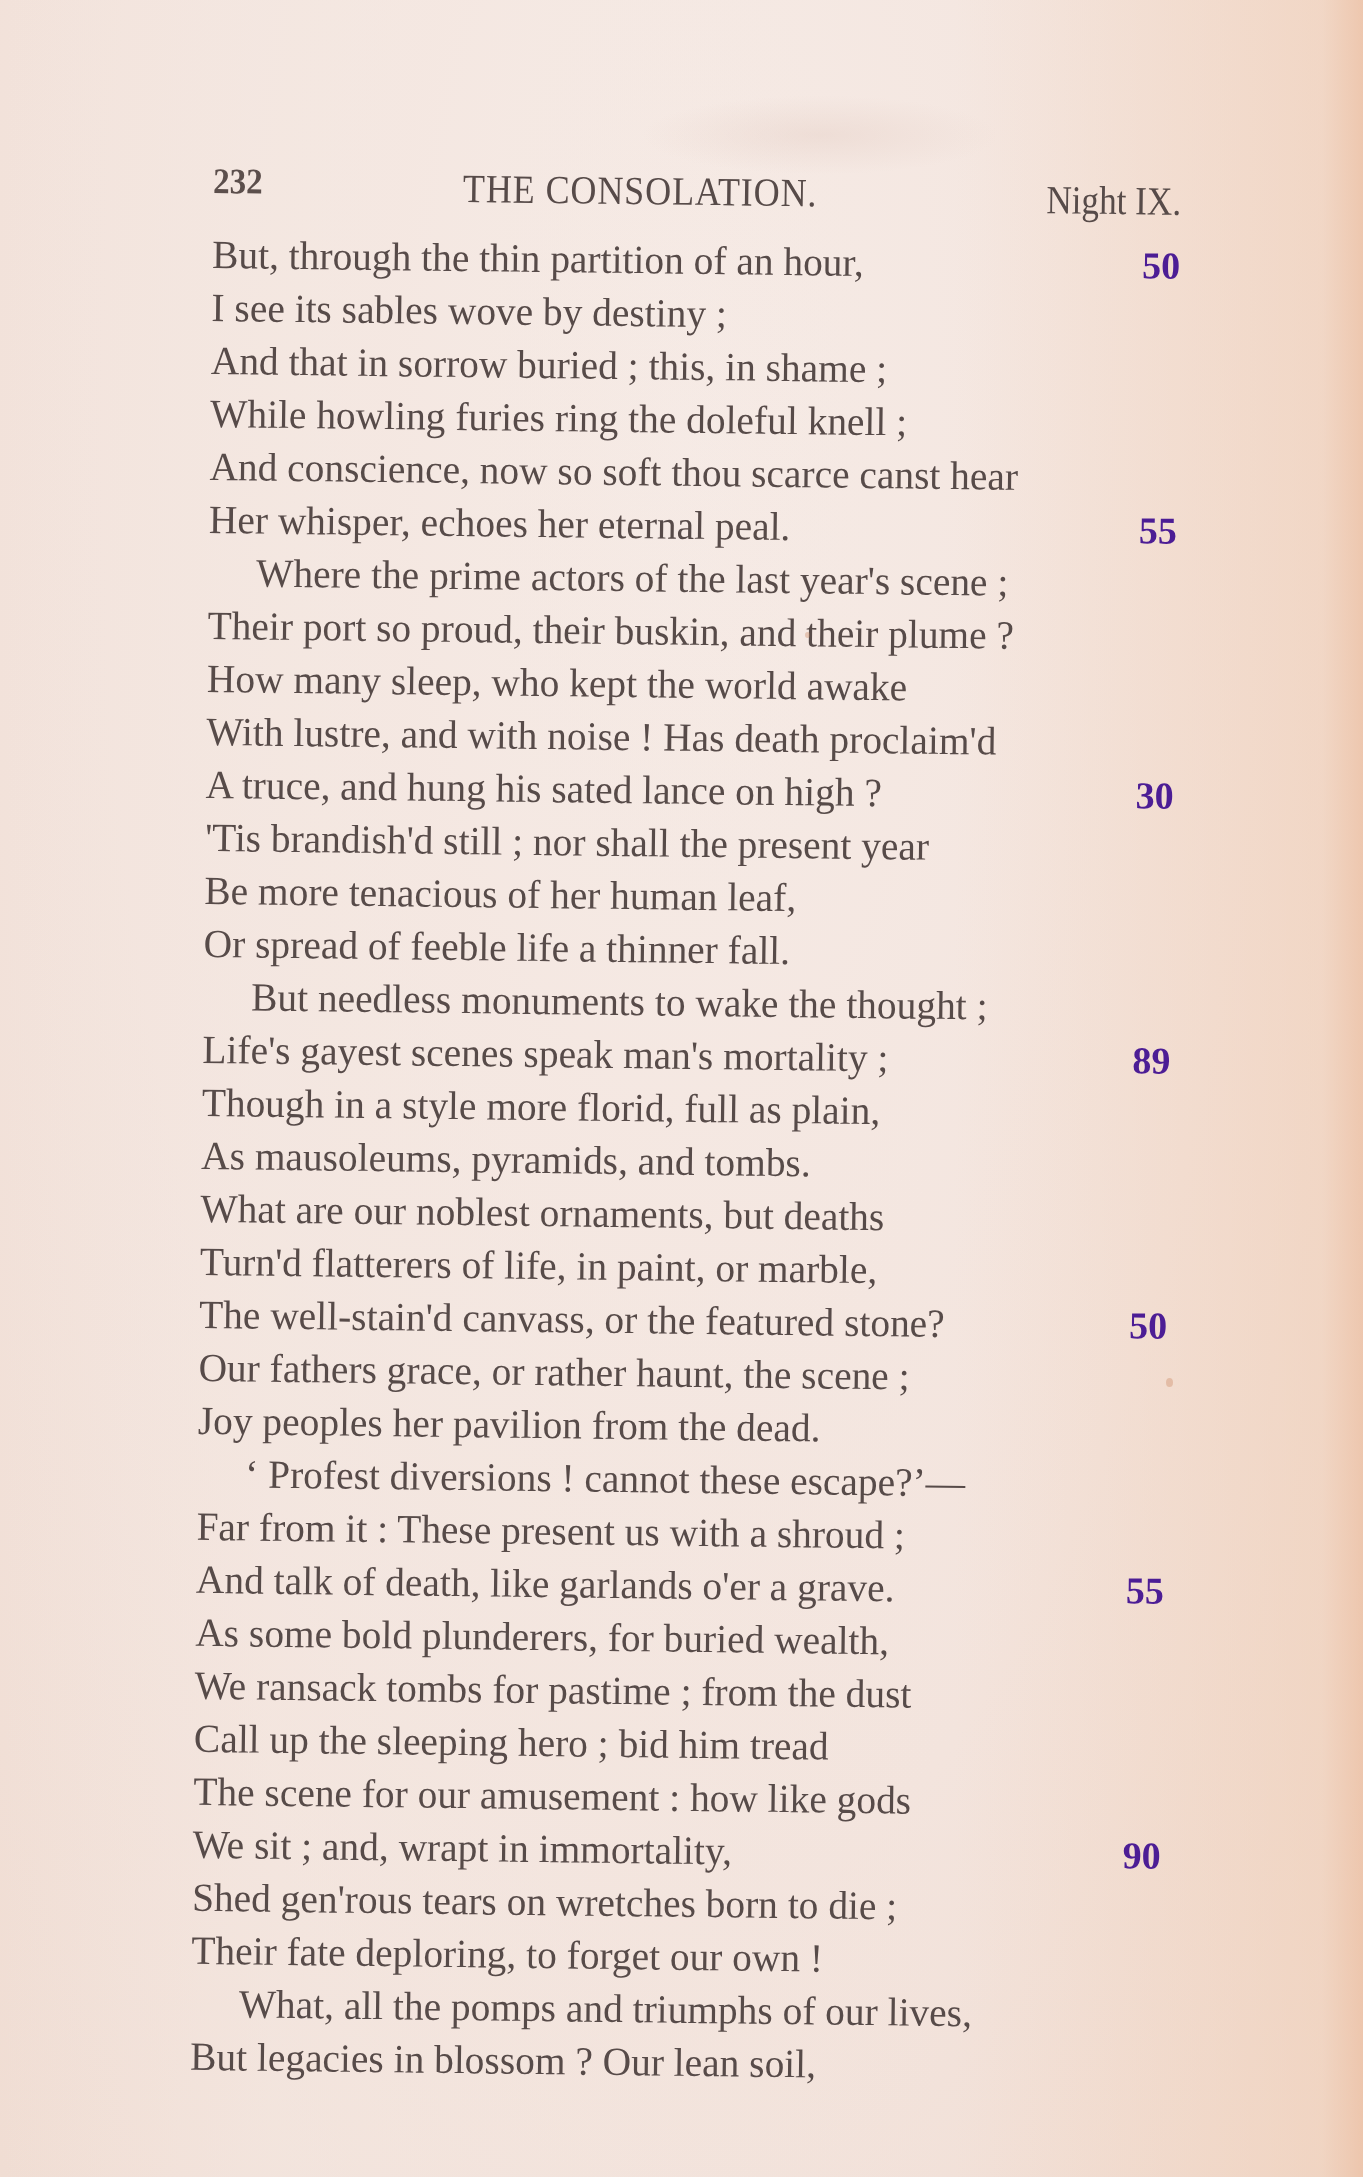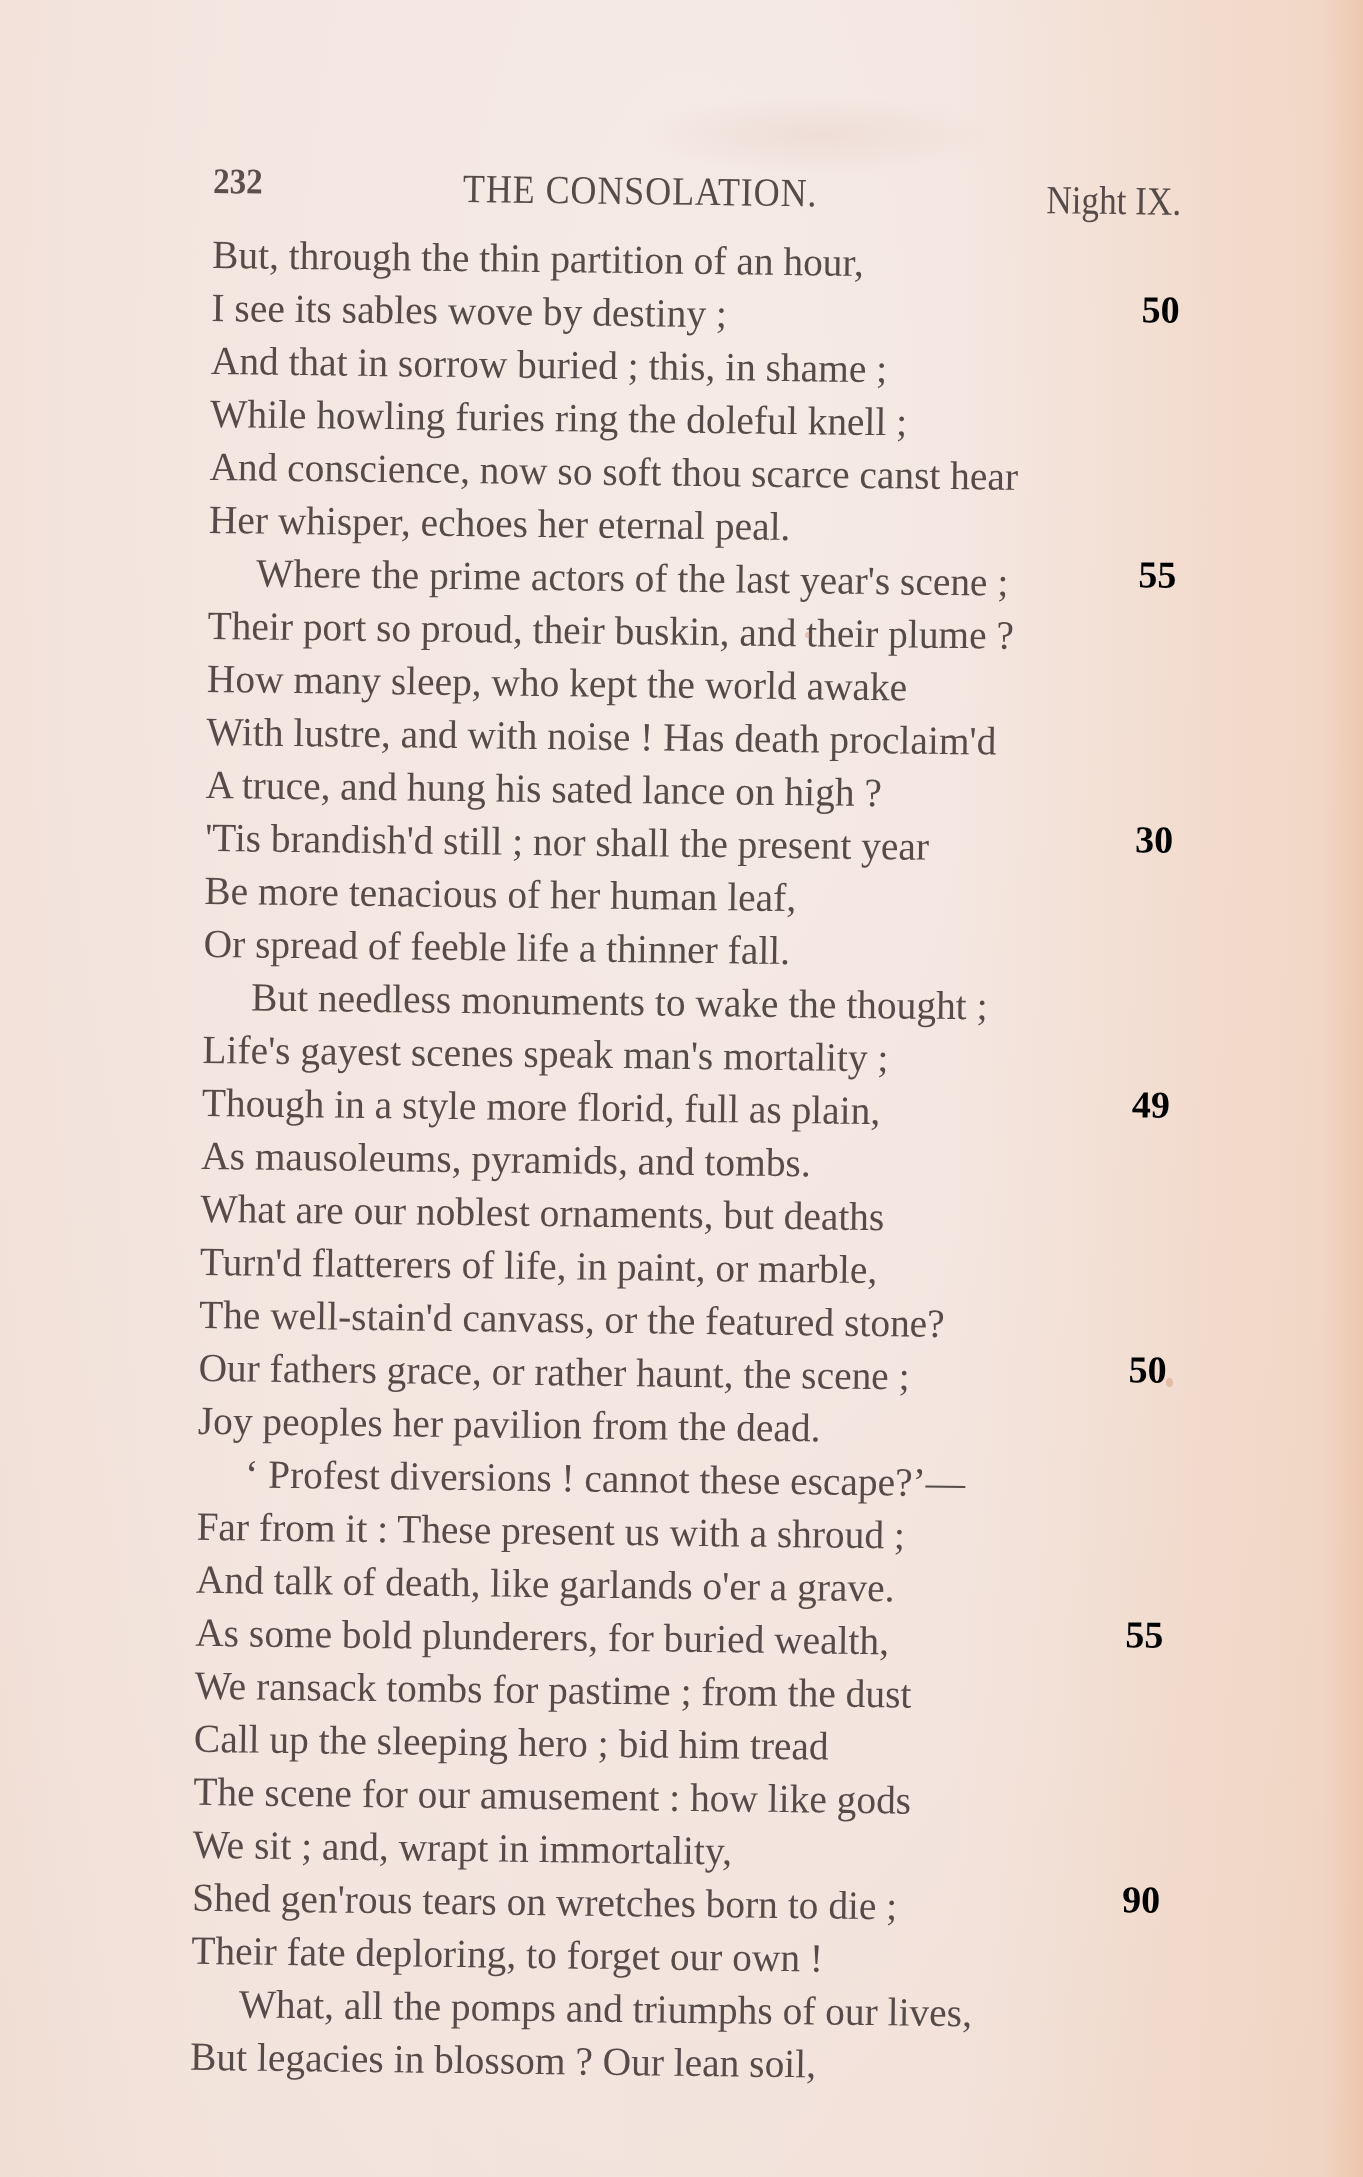--- a/index.html
+++ b/index.html
@@ -95,22 +95,21 @@
     }
     .line.indent .line-text {
       left: 48px;
     }
     .line-no {
       position: absolute;
       right: 0;
       top: 0;
       font-size: 38px;
       font-weight: bold;
-      color: #000000;
-      margin-top: 44px;
+      color: #4c1d95;
     }
     .stain {
       position: absolute;
       border-radius: 50%;
       background: rgba(200,130,90,0.35);
     }
   </style>
 </head>
 <body>
 
@@ -168,21 +167,21 @@
         <span class="line-text">Be more tenacious of her human leaf,</span>
       </div>
       <div class="line">
         <span class="line-text">Or spread of feeble life a thinner fall.</span>
       </div>
       <div class="line indent">
         <span class="line-text">But needless monuments to wake the thought ;</span>
       </div>
       <div class="line">
         <span class="line-text">Life's gayest scenes speak man's mortality ;</span>
-        <span class="line-no">49</span>
+        <span class="line-no">89</span>
       </div>
       <div class="line">
         <span class="line-text">Though in a style more florid, full as plain,</span>
       </div>
       <div class="line">
         <span class="line-text">As mausoleums, pyramids, and tombs.</span>
       </div>
       <div class="line">
         <span class="line-text">What are our noblest ornaments, but deaths</span>
       </div>

